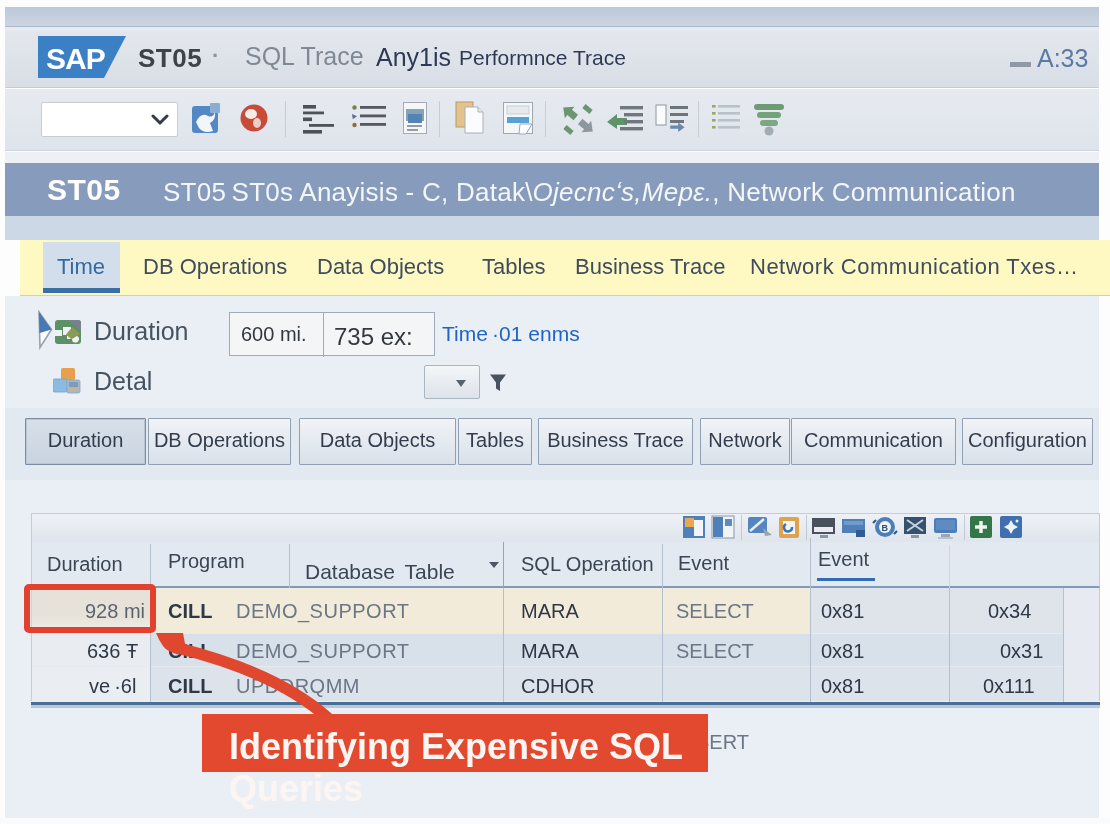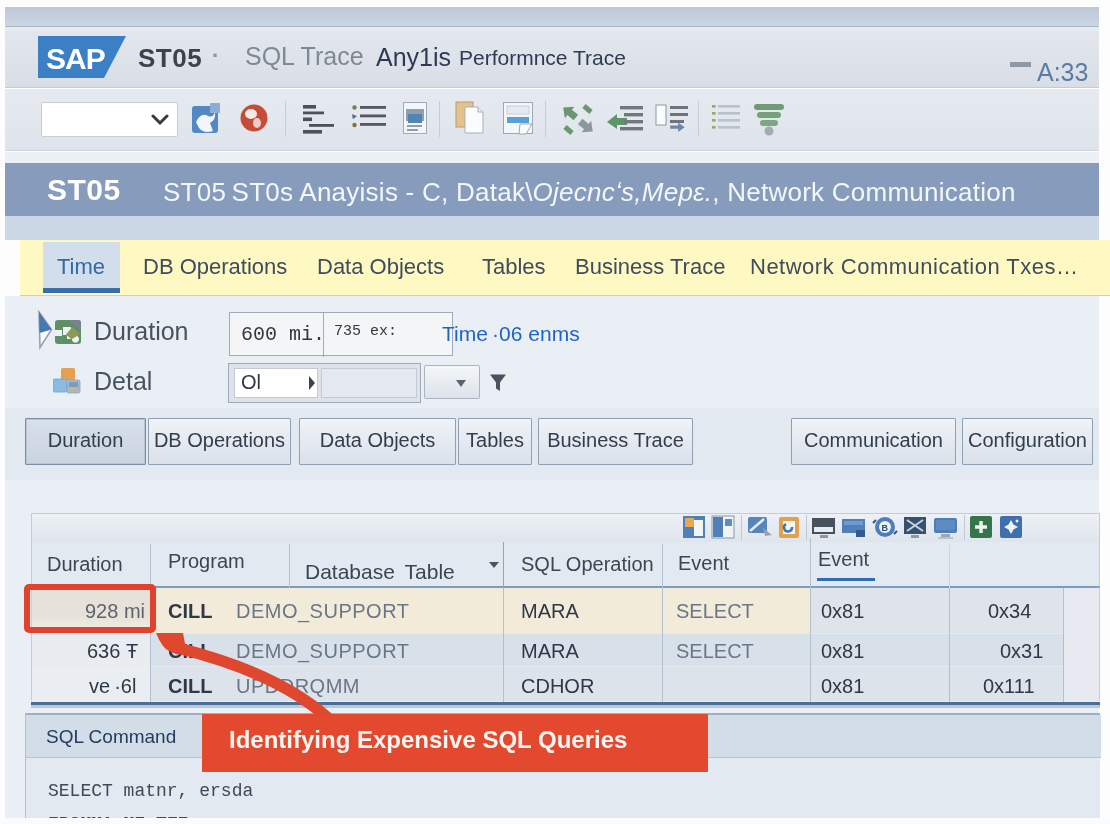--- a/index.html
+++ b/index.html
@@ -19,21 +19,21 @@
     <svg class="abs" style="left:33px; top:5px;" width="88" height="42" viewBox="0 0 88 42">
       <polygon points="0,0 88,0 66,42 0,42" fill="#3b7fc4"></polygon>
       <text x="8" y="33" font-family="Liberation Sans, sans-serif" font-size="30" font-weight="bold" fill="#fff" style="letter-spacing:-1px">SAP</text>
     </svg>
     <span class="abs" style="left:133px; top:12px; font-size:26px; font-weight:bold; color:#3c434b; letter-spacing:0.5px;">ST05</span>
     <span class="abs" style="left:207px; top:12px; font-size:22px; font-weight:bold; color:#8a949e;">·</span>
     <span class="abs" style="left:240px; top:11px; font-size:25px; font-weight:normal; color:#7e8995;">SQL Trace</span>
     <span class="abs" style="left:371px; top:12px; font-size:25px; color:#2e3a55;">Any1is</span>
     <span class="abs" style="left:454px; top:15px; font-size:21px; color:#2e3a55;">Performnce Trace</span>
     <div class="abs" style="left:1005px; top:31px; width:21px; height:5px; background:#8e99a5;"></div>
-    <span class="abs" style="left:1032px; top:13px; font-size:25px; color:#5b7aa4;margin-top:14px;">A:33</span>
+    <span class="abs" style="left:1032px; top:13px; font-size:25px; color:#5b7aa4;">A:33</span>
   </div>
 
   <div class="abs" style="left:5px; top:89px; width:1094px; height:62px; background:linear-gradient(#e6eaf0,#dfe4ec); border-bottom:1px solid #ccd4de;">
 
     <div class="abs" style="left:36px; top:13px; width:137px; height:35px; background:#fff; border:1px solid #c7cdd6; border-radius:2px;">
       <svg class="abs" style="right:8px; top:10px;" width="18" height="14" viewBox="0 0 18 14">
           <path d="M2 3 L9 10 L16 3" stroke="#343a42" stroke-width="3" fill="none" stroke-linecap="round"></path>
         </svg>
     </div>
 
@@ -160,62 +160,55 @@
     <path d="M4 2 L16.5 19.5 L5 37.5 Z" fill="#fbfcfd" stroke="#97a1ad" stroke-width="1.6"></path>
     <path d="M4 2 L16.5 19.5 L4.5 23 Z" fill="#4579b3"></path>
     <rect x="20" y="10" width="26" height="24" rx="3" fill="#5e9066"></rect>
     <path d="M33 10 H43 Q46 10 46 13 V21 Z" fill="#77828e"></path>
     <path d="M28 17 h8 v4 h4 v8 h-8 v-4 h-4 z" fill="#eef1f4"></path>
     <rect x="33" y="19" width="10" height="10" fill="#8b9a55" transform="rotate(40 38 24)"></rect>
     <path d="M42 26 a3.5 3.5 0 1 1 -5 3" fill="#f0f3f5"></path>
     <rect x="20" y="20" width="7" height="6" fill="#eef1f4"></rect>
   </svg>
   <span class="abs" style="left:94px; top:317px; font-size:25px; color:#47535f;">Duration</span>
-  <div class="abs" style="left:229px; top:312px; width:224px; height:44px; background:#f4f5f7; border:1px solid #9fabbb;font-family:Liberation Mono, monospace;">
+  <div class="abs" style="left:229px; top:312px; width:206px; height:44px; background:#f4f5f7; border:1px solid #9fabbb;">
     <div class="abs" style="left:93px; top:0; width:1px; height:44px; background:#9fabbb;"></div>
     <span class="abs" style="left:11px; top:10px; font-size:20px; color:#32383f;">600 mi.</span>
-    <span class="abs" style="left:104px; top:10px; font-size:15px; color:#32383f;">735 ex:</span>
-  </div>
-  <span class="abs" style="left:442px; top:322px; font-size:21px; color:#1d64c4;">Time ·06 enms</span>
+    <span class="abs" style="left:104px; top:10px; font-size:24px; color:#32383f;">735 ex:</span>
+  </div>
+  <span class="abs" style="left:442px; top:322px; font-size:21px; color:#1d64c4;">Time ·01 enms</span>
 
   <svg class="abs" style="left:53px; top:367px;" width="28" height="28" viewBox="0 0 28 28">
     <rect x="8" y="1" width="14" height="12" rx="1.5" fill="#e5a050"></rect>
     <rect x="0" y="12" width="14" height="13" rx="1.5" fill="#8cbbe2" stroke="#6fa3cf" stroke-width="0.8"></rect>
     <rect x="14" y="13" width="13" height="13" rx="1.5" fill="#a3b8ca" stroke="#8fa6ba" stroke-width="0.8"></rect>
     <rect x="16" y="15" width="9" height="5" fill="#7d9cb8"></rect>
     <rect x="16" y="21" width="9" height="3" fill="#c3b49e"></rect>
   </svg>
   <span class="abs" style="left:94px; top:367px; font-size:25px; color:#47535f;">Detal</span>
-  <div class="abs" style="left:228px; top:363px; width:193px; height:40px; background:#dfe3e9; border:1px solid #9fabbb; padding:4px;">
-    <div class="abs" style="left:5px; top:4px; width:84px; height:30px; background:#fff; border:1px solid #c3cad3;"></div>
-    <span class="abs" style="left:12px; top:7px; font-size:20px; color:#32383f;">Ol</span>
-    <svg class="abs" style="left:78px; top:10px;" width="10" height="18" viewBox="0 0 10 18">
-        <path d="M2 2 L8 9 L2 16 Z" fill="#3a414a"></path>
-      </svg>
-    <div class="abs" style="left:92px; top:4px; width:96px; height:30px; background:#e4e9ef; border:1px solid #c3cad3;"></div>
-  </div>
   <div class="abs" style="left:424px; top:365px; width:56px; height:34px; background:linear-gradient(#f4f6f8,#dde3ea); border:1px solid #aab5c2; border-radius:2px;">
     <svg class="abs" style="left:29px; top:13px;" width="14" height="9" viewBox="0 0 14 9">
         <path d="M2 1 L7 8 L12 1 Z" fill="#5a6470"></path>
       </svg>
   </div>
   <svg class="abs" style="left:489px; top:373px;" width="18" height="20" viewBox="0 0 18 20">
       <path d="M1 1.5 H17 L11 9.5 V18 L7 15.5 V9.5 Z" fill="#495360"></path>
     </svg>
 
   <div class="abs" style="left:5px; top:408px; width:1094px; height:72px; background:#e3e9f0;"></div>
   <style>
     .tbtn { position:absolute; top:418px; height:47px; background:linear-gradient(#f0f3f7,#dae1ea); border:1px solid #8fa0b4; border-radius:1px; font-size:20px; color:#333d4d; text-align:center; font-family:"Liberation Sans",sans-serif; padding-top:10px; }
     .tbtn.active { background:linear-gradient(#d8e0e9,#c9d3df); border:1px solid #7c8da2; box-shadow:inset 0 0 0 1px #b9c5d3; }
   </style>
   <div class="tbtn active" style="left:25px; width:121px;">Duration</div>
   <div class="tbtn" style="left:148px; width:143px;">DB Operations</div>
   <div class="tbtn" style="left:299px; width:157px;">Data Objects</div>
   <div class="tbtn" style="left:458px; width:74px;">Tables</div>
   <div class="tbtn" style="left:538px; width:155px;">Business Trace</div>
+  <div class="tbtn" style="left:700px; width:90px;">Network</div>
   <div class="tbtn" style="left:791px; width:165px;">Communication</div>
   <div class="tbtn" style="left:962px; width:131px;">Configuration</div>
 
   <div class="abs" style="left:31px; top:513px; width:1069px; height:29px; background:linear-gradient(#eef1f6,#dfe5ed); border:1px solid #c3cdd9; border-bottom:none;"></div>
   <svg id="grid-icons" class="abs" style="left:682px; top:515px;" width="350" height="25" viewBox="0 0 350 25">
 
     <rect x="1" y="1" width="22" height="22" fill="#4f80ba"></rect>
       <rect x="3" y="3" width="9" height="9" fill="#e8a84f"></rect>
       <rect x="12" y="5" width="9" height="16" fill="#f2f5f8"></rect>
 
@@ -337,30 +330,24 @@
   <span class="cell" style="left:1000px; top:640px;">0x31</span>
 
   <span class="cell" style="left:89px; top:675px;">ve ·6l</span>
   <span class="cell" style="left:168px; top:675px; font-weight:bold;">CILL</span>
   <span class="cell dim" style="left:236px; top:675px; letter-spacing:0.5px;">UPDDRQMM</span>
   <span class="cell" style="left:521px; top:675px;">CDHOR</span>
   <span class="cell dim" style="left:676px; top:711px;margin-top:20px;">INSERT</span>
   <span class="cell" style="left:821px; top:675px;">0x81</span>
   <span class="cell" style="left:983px; top:675px;">0x111</span>
 
-  <div class="abs" style="left:25px; top:713px; width:1075px; height:105px; background:#e3e9f0; border-top:2px solid #9db0c5; border-left:1px solid #b3c0cf;">
-    <div class="abs" style="left:0; top:0; width:1075px; height:43px; background:#d3dde8; border-bottom:1px solid #b9c5d3;"></div>
-    <span class="abs" style="left:20px; top:11px; font-size:19px; color:#233c60; font-family:'Liberation Sans',sans-serif;">SQL Command</span>
-    <span class="abs" style="left:22px; top:66px; font-size:18px; color:#3e4a59; font-family:'Liberation Mono',monospace;">SELECT matnr, ersda</span>
-    <span class="abs" style="left:22px; top:99px; font-size:18px; color:#3e4a59; font-family:'Liberation Mono',monospace; font-weight:bold;">FROMМA MБ_TГF</span>
-  </div>
 
   <svg class="abs" style="left:0; top:0; width:1110px; height:824px; pointer-events:none;" width="1110" height="824" viewBox="0 0 1110 824">
     <path d="M156 633 L183 633 L185.5 646.5 L177.5 654.5 Q167 651.5 163 646 Q158.5 639.5 156 633 Z" fill="#e0472f"></path>
     <path d="M178 648 Q278 673 328 718" stroke="#e0472f" stroke-width="11.5" fill="none"></path>
   </svg>
   <div class="abs" style="left:202px; top:714px; width:506px; height:58px; background:#e2492e;">
-    <span class="abs" style="left:27px; top:12px; font-size:24px; font-weight:bold; color:#fdf5f2; letter-spacing:0px; font-family:'Liberation Sans',sans-serif;">Identifying Expensive SQL Queries</span>
+    <span class="abs" style="left:27px; top:12px; font-size:36px; font-weight:bold; color:#fdf5f2; letter-spacing:0px; font-family:'Liberation Sans',sans-serif;">Identifying Expensive SQL Queries</span>
   </div>
   <div class="abs" style="left:24px; top:584px; width:132px; height:49px; border:6px solid #e34130; border-radius:5px; background:rgba(230,226,218,0.25);"></div>
 
   <div class="abs" style="left:0; top:818px; width:1110px; height:6px; background:#fafbfc;"></div>
 </div>
 
 </body></html>

